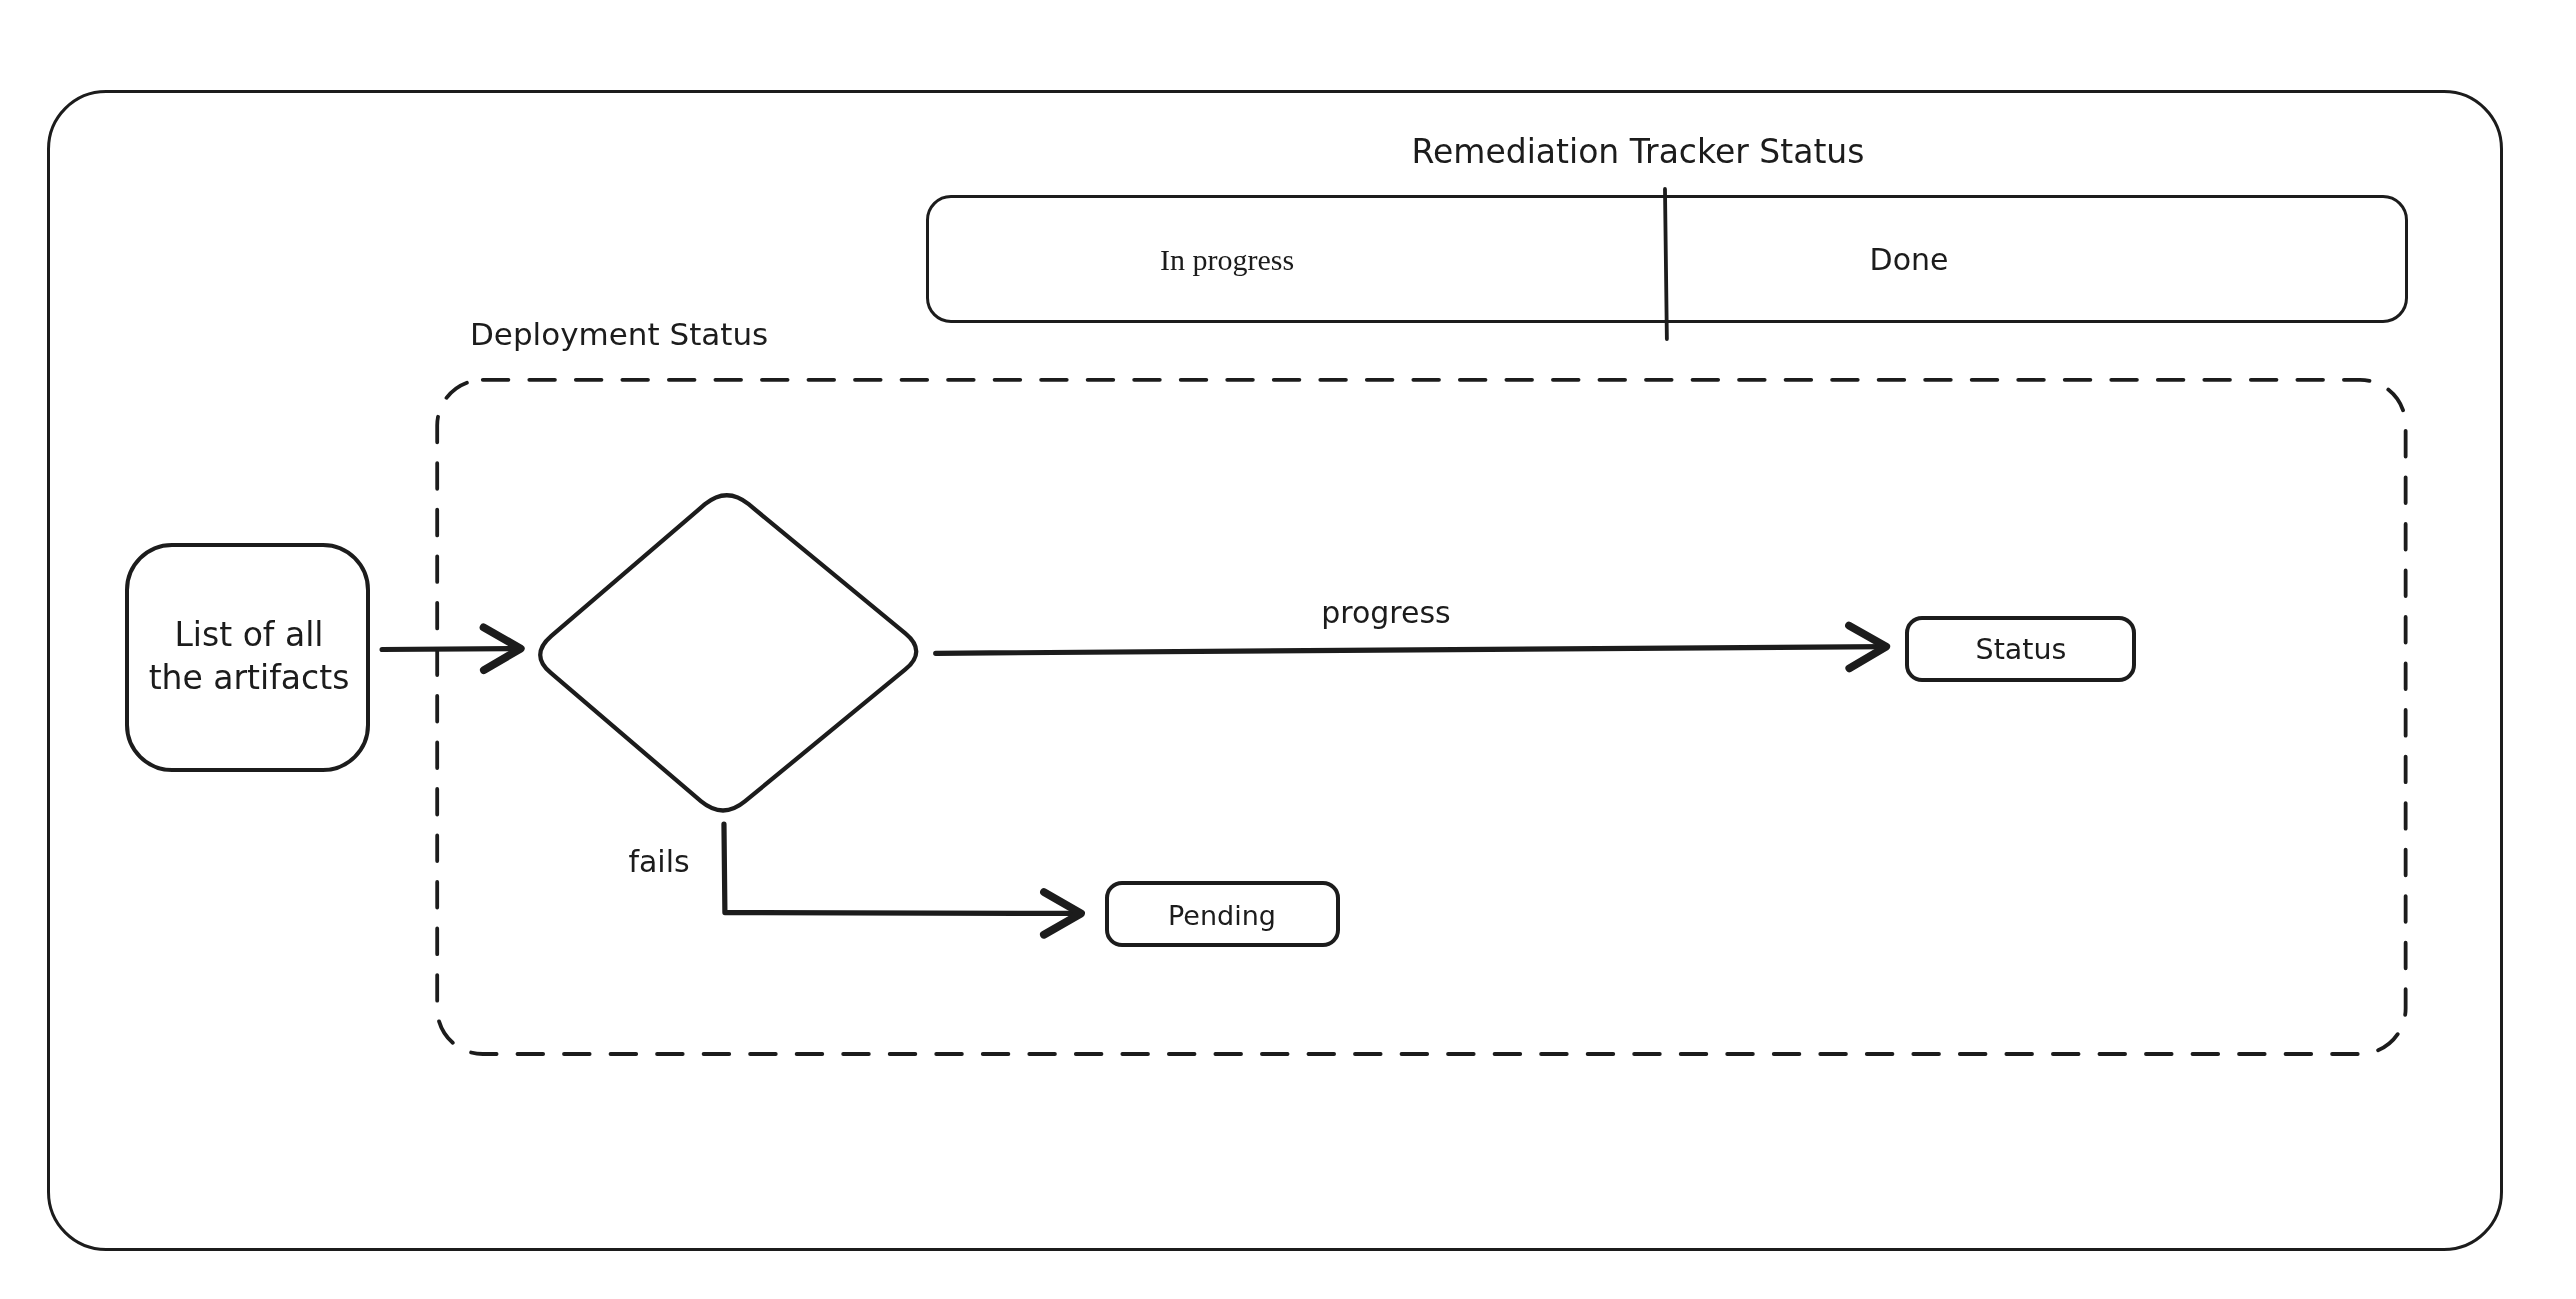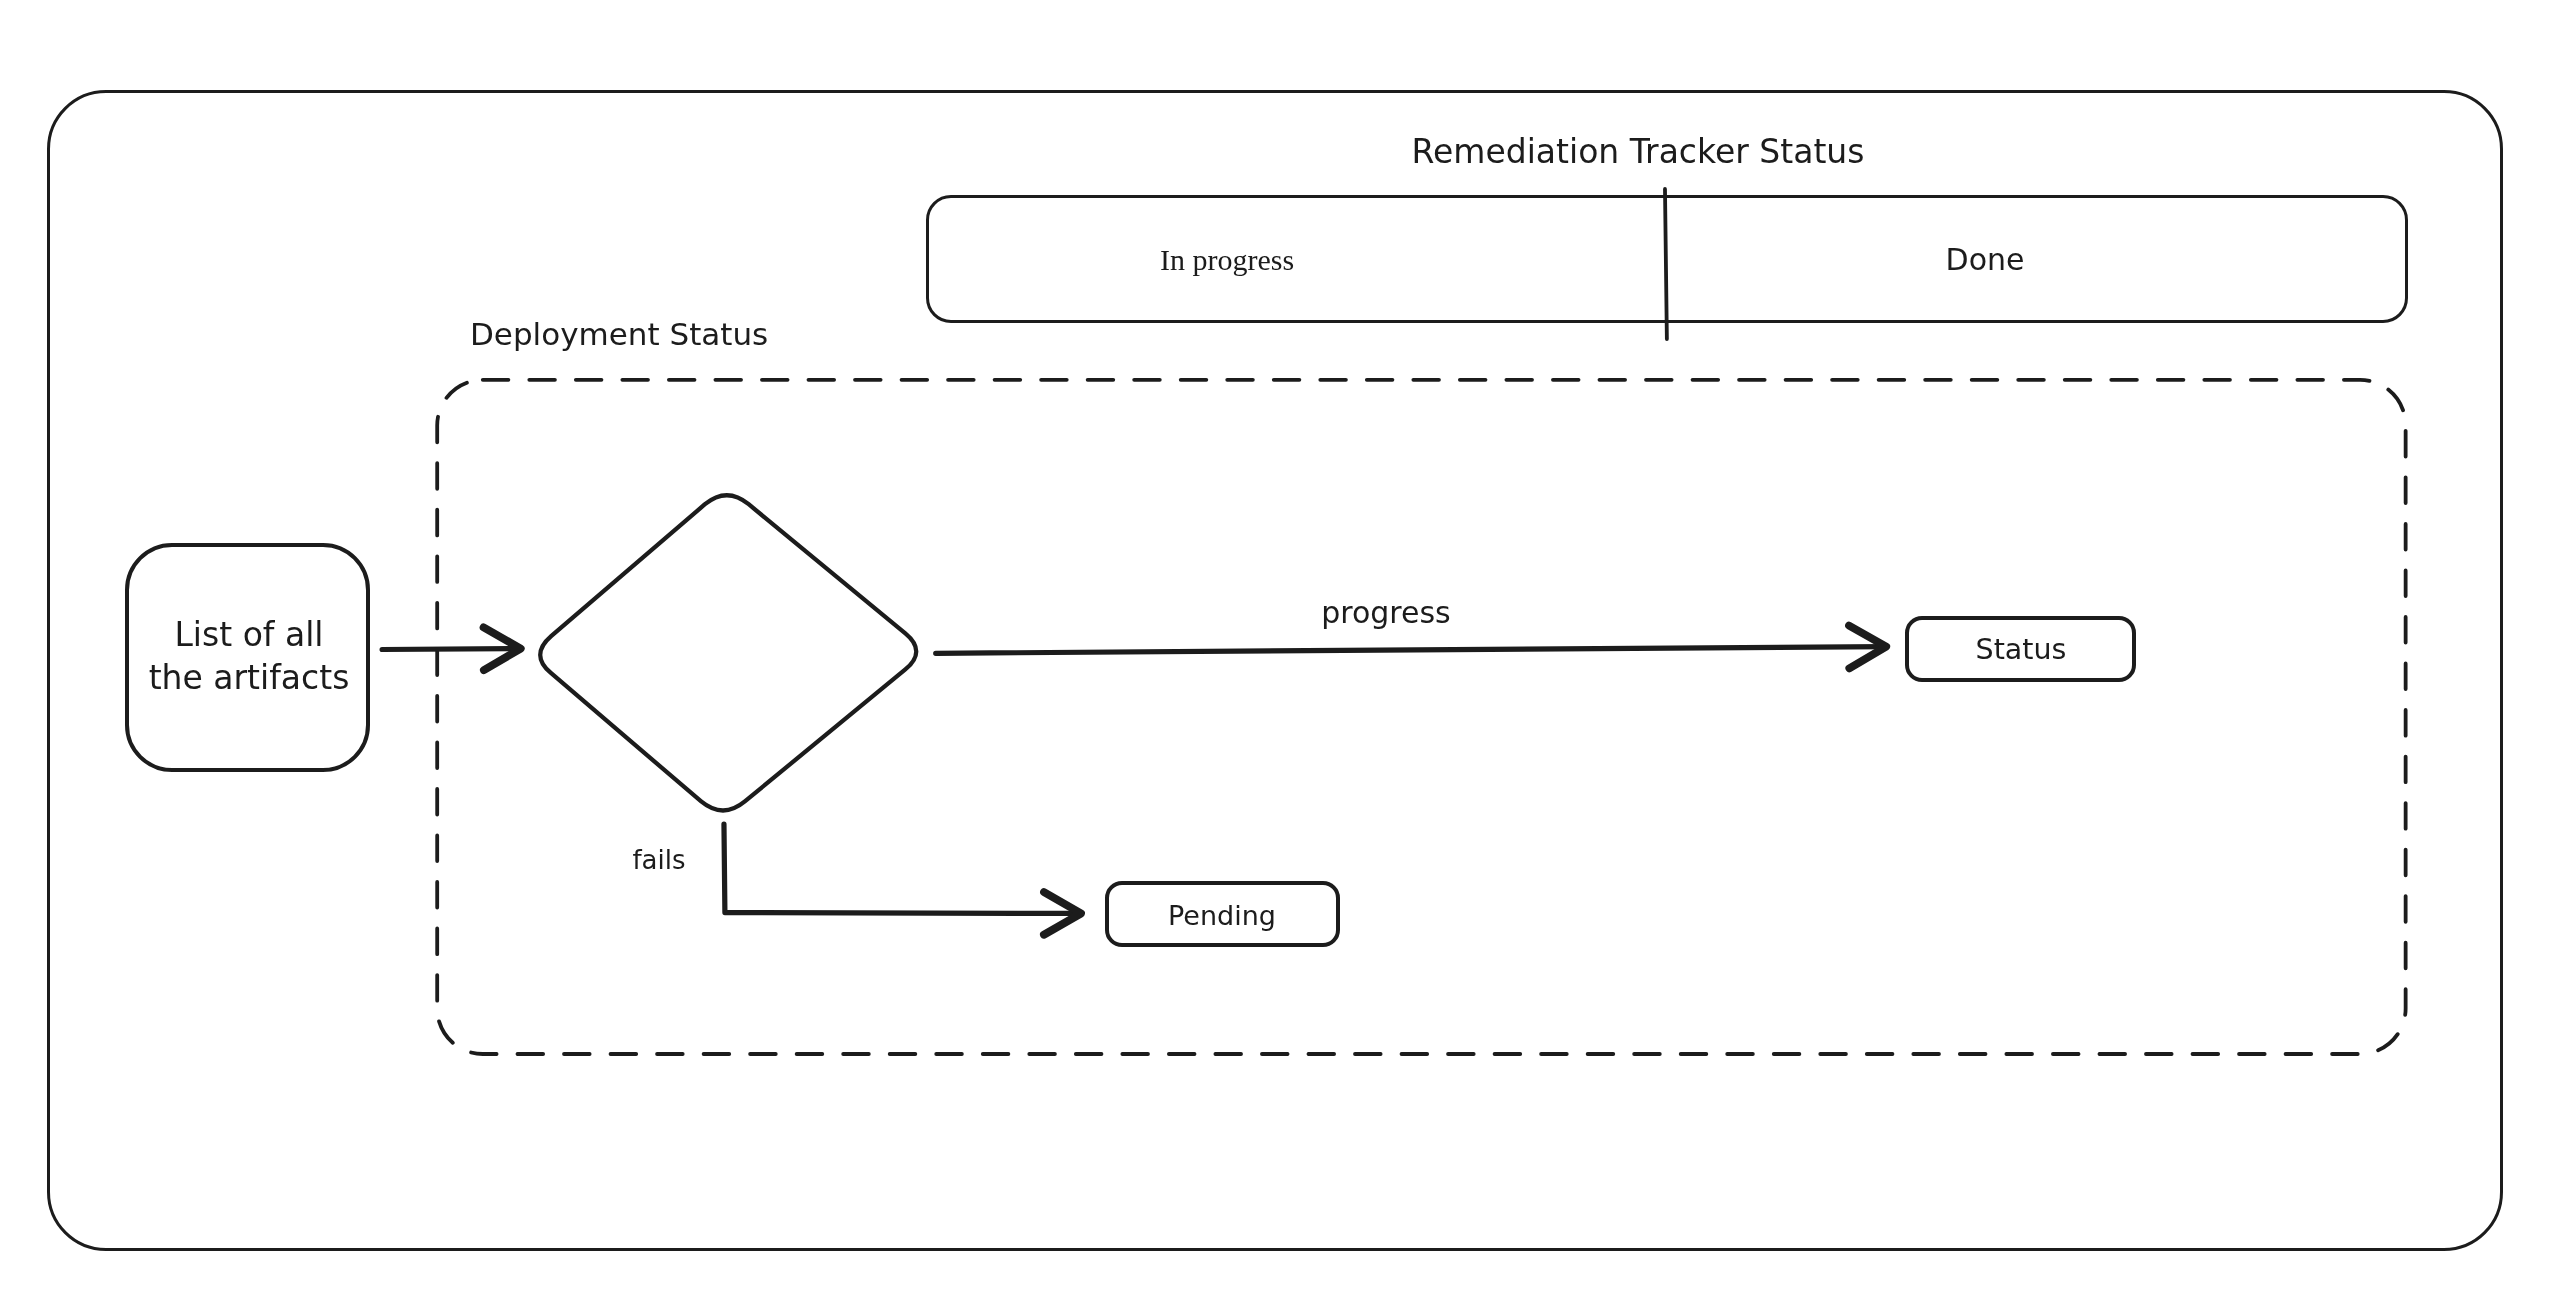--- a/index.html
+++ b/index.html
@@ -55,33 +55,33 @@
   .label {
     position: absolute;
     transform: translate(-50%, -50%);
     white-space: pre-line;
     text-align: center;
     line-height: 1.3;
     color: #1c1c1c;
   }
   #tracker-title   { left: 1638px; top: 152px; font-size: 33px; white-space: nowrap; }
   #inprogress-label{ left: 1227px; top: 259px; font-size: 30px; white-space: nowrap; font-family: Liberation Serif, serif; }
-  #done-label      { left: 1985px; top: 259px; font-size: 30px; white-space: nowrap; }
+  #done-label      { left: 1909px; top: 259px; font-size: 30px; white-space: nowrap; }
   #deployment-label{
     position: absolute;
     left: 458px; top: 316px;
     font-size: 31px;
     white-space: nowrap;
     color: #1c1c1c;
     margin-left: 12px;
   }
   #artifacts-label { left: 249px;  top: 657px; font-size: 33px; }
   #condition-label { left: 729px;  top: 655px; font-size: 28.5px; }
   #succeeds-label  { left: 1386px; top: 612px; font-size: 30px; white-space: nowrap; }
-  #fails-label     { left: 659px;  top: 861px; font-size: 26px; white-space: nowrap; }
+  #fails-label     { left: 659px;  top: 861px; font-size: 30px; white-space: nowrap; }
   #patched-label   { left: 2021px; top: 650px; font-size: 28.5px; white-space: nowrap; }
   #pending-label   { left: 1222px; top: 916px; font-size: 27px; white-space: nowrap; }
   #diagram-canvas {
     position: absolute;
     left: 0; top: 0;
     width: 2576px; height: 1299px;
     pointer-events: none;
   }
 </style>
 </head>

